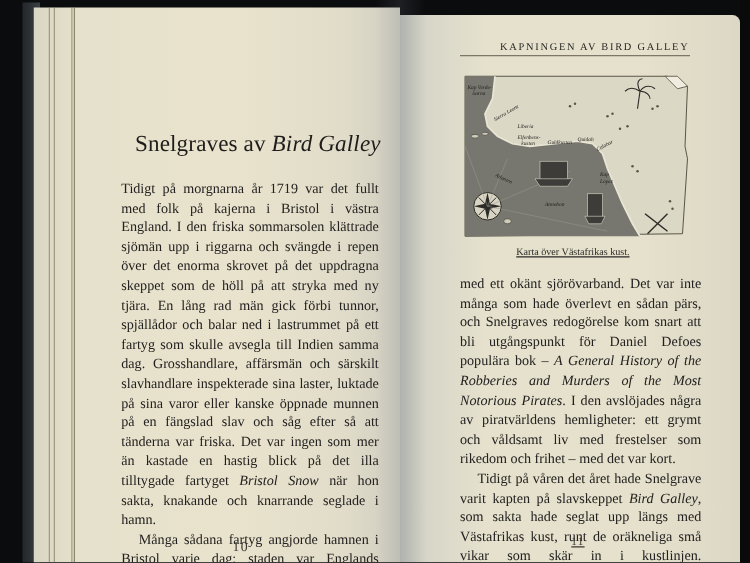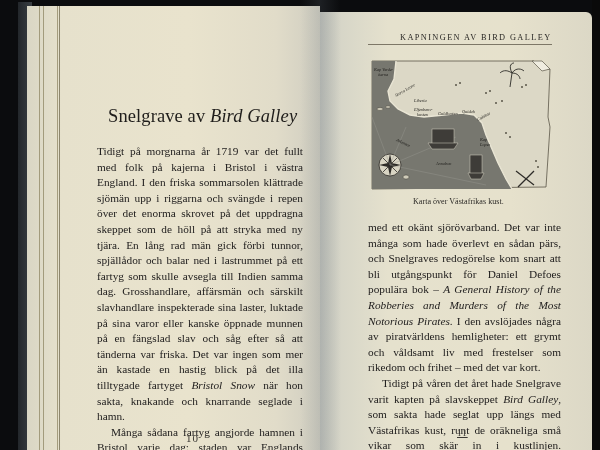--- a/index.html
+++ b/index.html
@@ -27,21 +27,21 @@
 
   .chapter-title{position:absolute;left:108px;top:106px;width:200px;font-size:18.5px;color:#1f1d1b;white-space:nowrap;letter-spacing:.1px;}
   .chapter-title em{font-style:italic;}
   .left-body{position:absolute;left:97px;top:144px;width:206px;}
   .folio-left{position:absolute;left:186px;top:432px;font-size:11px;color:#3a3733;letter-spacing:1px;}
 
   .running-head{position:absolute;left:400px;top:33px;font-size:8.3px;letter-spacing:1.4px;color:#2a2825;white-space:nowrap;}
   .head-rule{position:absolute;left:368px;top:44px;width:184px;height:1px;background:#7d7767;}
 
   .map-figure{position:absolute;left:366px;top:57px;width:186px;height:136px;}
-  .map-caption{position:absolute;left:413px;top:197px;font-size:8.1px;color:#2b2926;white-space:nowrap;}
+  .map-caption{position:absolute;left:413px;top:197px;font-size:8.1px;color:#2b2926;white-space:nowrap;text-decoration:underline;}
 
   .right-body{position:absolute;left:368px;top:220px;width:193px;}
   .folio-right{position:absolute;left:457px;top:428px;font-size:9px;color:#3a3733;letter-spacing:1px;text-decoration:underline;}
 </style>
 </head>
 <body>
 
 <div class="bg-cover"></div>
 <div class="cover-edge"></div>
 
@@ -49,21 +49,21 @@
   <div class="page-stack s1"></div>
   <div class="page-stack s2"></div>
   <div class="page-stack s3"></div>
   <div class="page-stack s4"></div>
 </div>
 
 <div class="page-right"></div>
 <div class="spine"></div>
 <div class="right-dark"></div>
 
-<div class="chapter-title"><span>Snelgrave av </span><em>Bird Galley</em></div>
+<div class="chapter-title"><span>Snelgraves av </span><em>Bird Galley</em></div>
 
 <div class="left-body text">
   <p><span>Tidigt på morgnarna år 1719 var det fullt med folk på kajerna i Bristol i västra England. I den friska sommarsolen klättrade sjömän upp i riggarna och svängde i repen över det enorma skrovet på det uppdragna skeppet som de höll på att stryka med ny tjära. En lång rad män gick förbi tunnor, spjällådor och balar ned i lastrummet på ett fartyg som skulle avsegla till Indien samma dag. Grosshandlare, affärsmän och särskilt slavhandlare inspekterade sina laster, luktade på sina varor eller kanske öppnade munnen på en fängslad slav och såg efter så att tänderna var friska. Det var ingen som mer än kastade en hastig blick på det illa tilltygade fartyget </span><em>Bristol Snow</em><span> när hon sakta, knakande och knarrande seglade i hamn.</span></p>
   <p class="indent"><span>Många sådana fartyg angjorde hamnen i Bristol varje dag: staden var Englands viktigaste hamn för slavhandel. Vad kunde vara så speciellt med ännu ett handelsfartyg som kom hem efter månader på sjön? Ganska snart spreds dock ryktet på stadens tavernor att William Snelgrave, kaptenen på </span></p>
 </div>
 
 <div class="folio-left">10</div>
 
 <div class="running-head">KAPNINGEN AV BIRD GALLEY</div>
 <div class="head-rule"></div>

